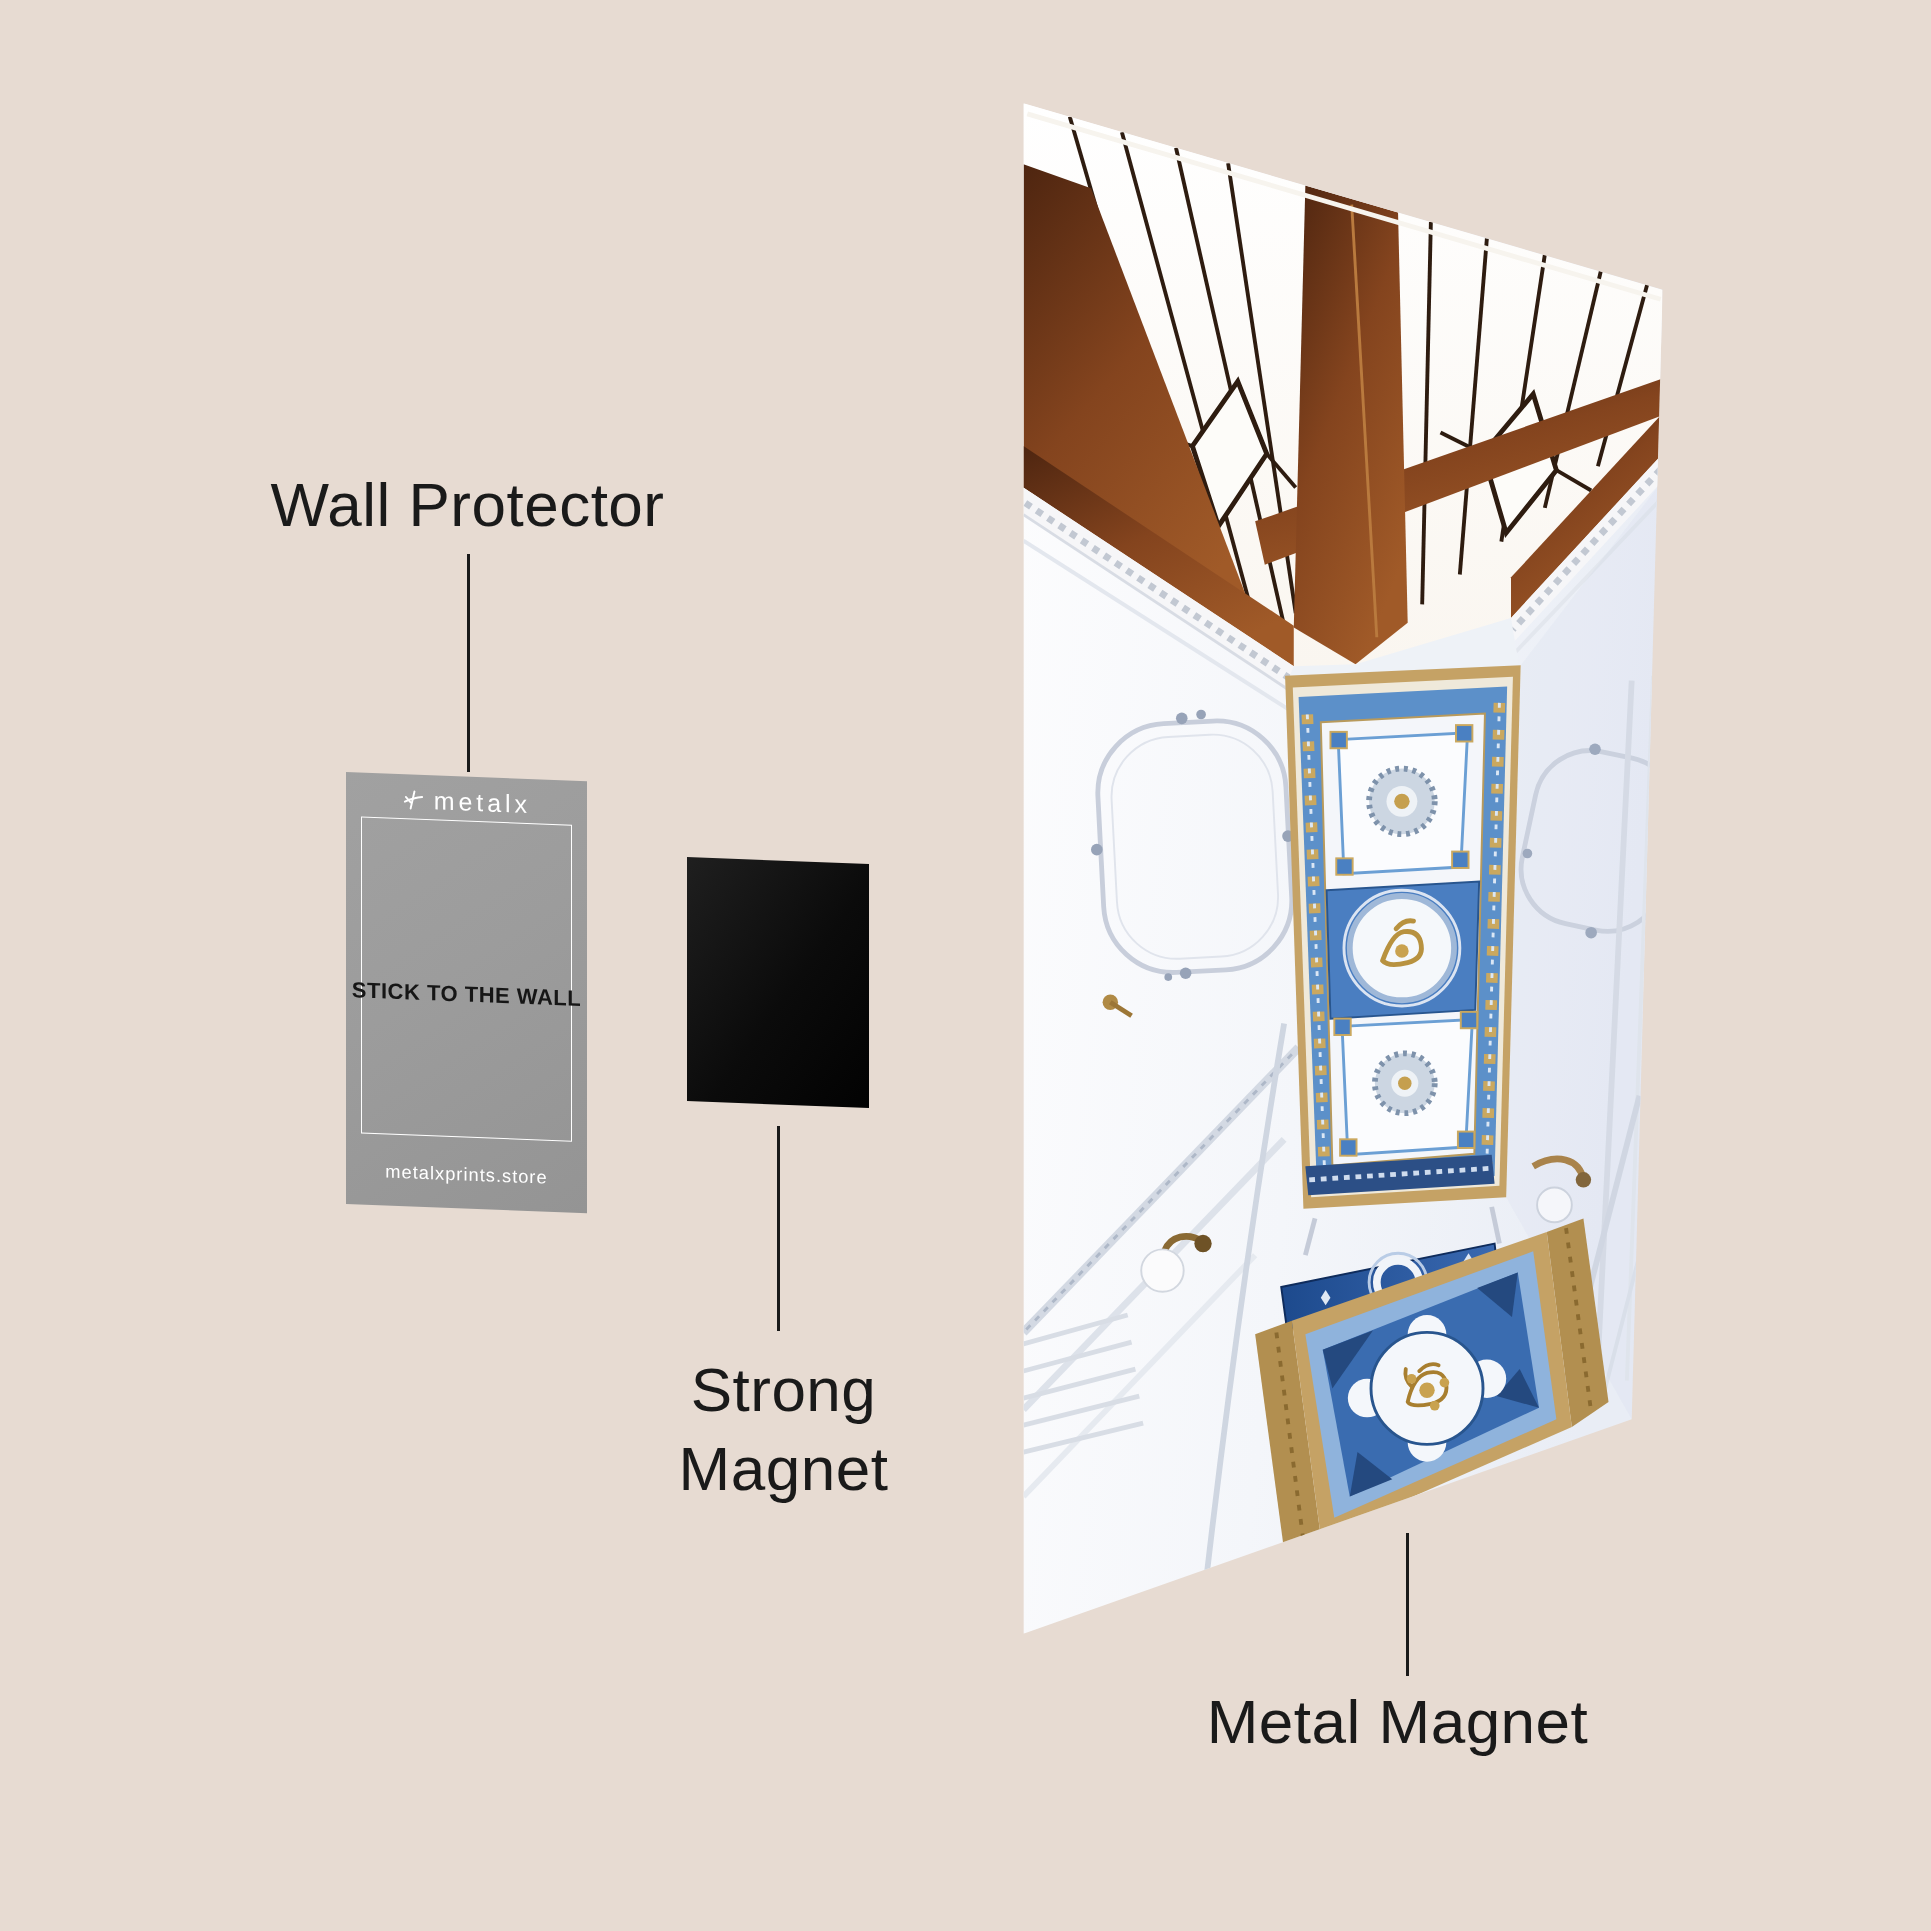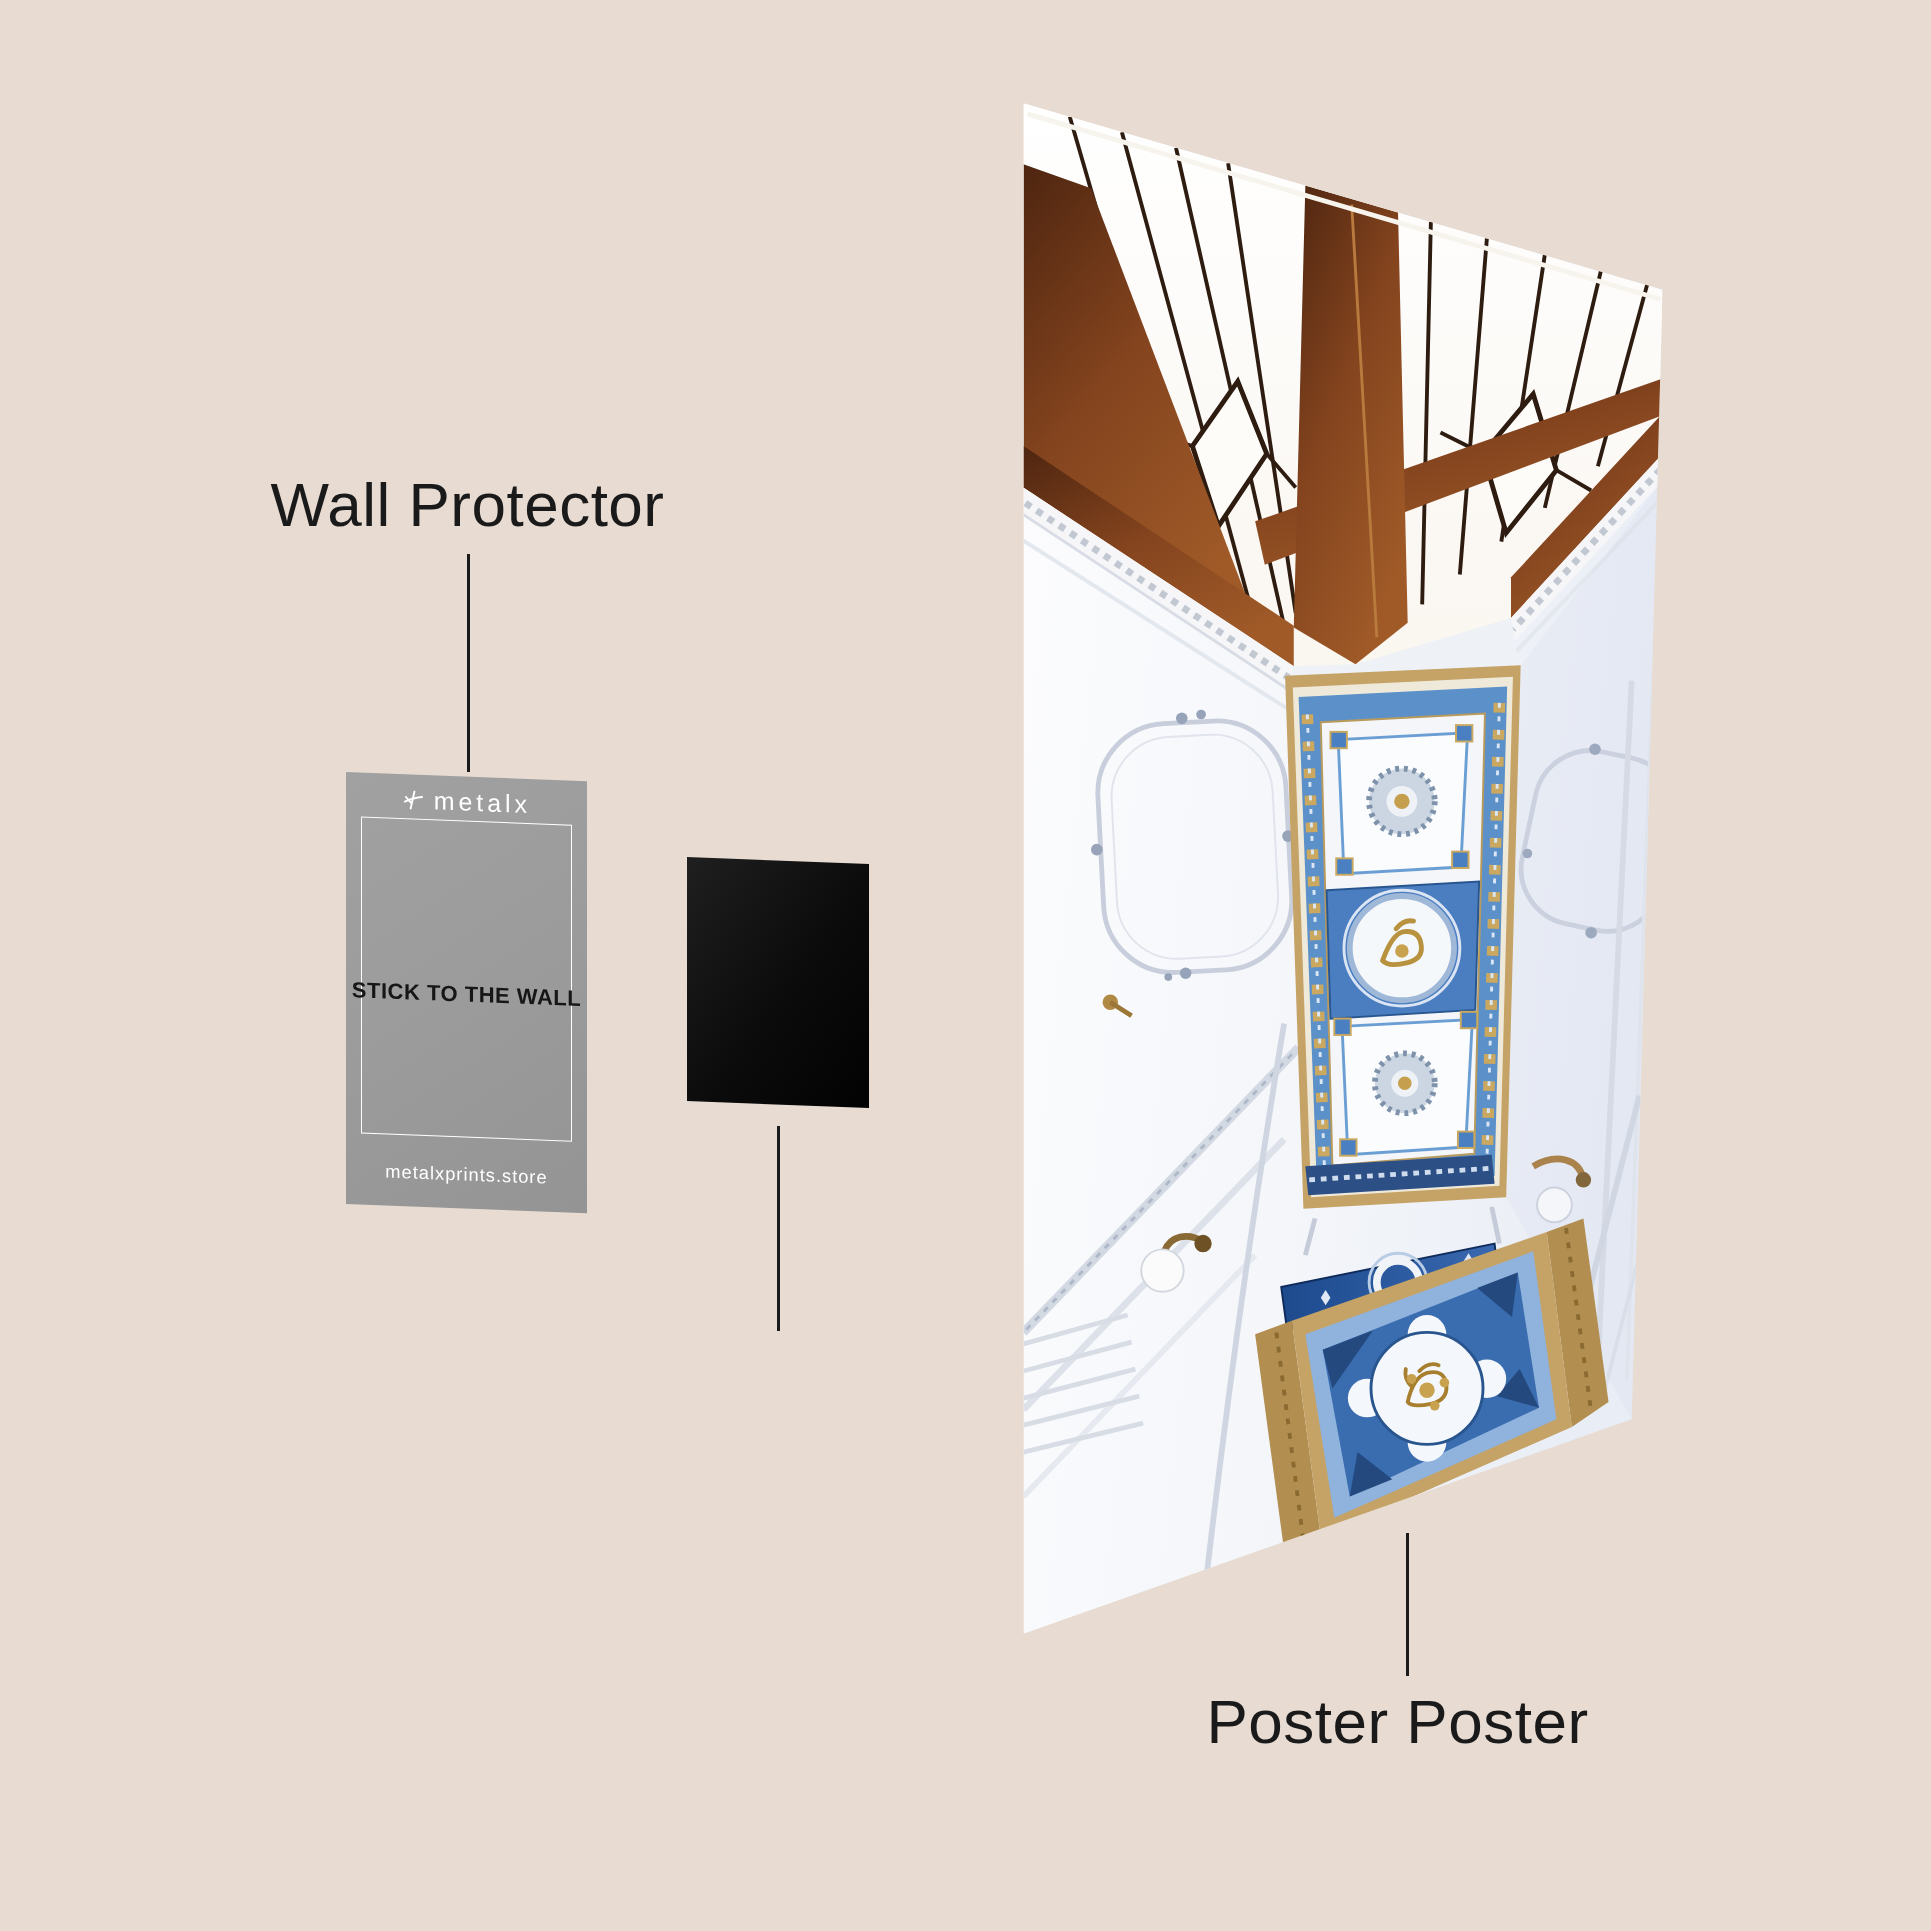--- a/index.html
+++ b/index.html
@@ -75,24 +75,28 @@
       </svg>
       <span class="brand-text">metalx</span>
     </div>
     <div class="inner-border"></div>
     <div class="message">STICK TO THE WALL</div>
     <div class="website">metalxprints.store</div>
   </div>
 
   <div class="magnet"></div>
   <div class="callout-line" style="left:777px;top:1126px;height:205px;"></div>
+  <div class="callout-label" style="left:494px;top:1350px;width:579px;">
+    <span style="display:block">Strong</span>
+    <span style="display:block">Magnet</span>
+  </div>
 
   <div class="callout-line" style="left:1406px;top:1533px;height:143px;"></div>
   <div class="callout-label" style="left:1108px;top:1682px;width:579px;">
-    <span>Poster Poster</span>
+    <span>Metal Magnet</span>
   </div>
 
   <svg class="poster-svg" width="1931" height="1931" viewBox="0 0 2000 2000">
     <defs>
       <clipPath id="posterClip">
         <polygon points="1060,107 1722,300 1690,1470 1060,1692"></polygon>
       </clipPath>
       <linearGradient id="woodGrad" x1="0" y1="0" x2="0.6" y2="1">
         <stop offset="0" stop-color="#4e2510"></stop>
         <stop offset="0.5" stop-color="#84441e"></stop>

